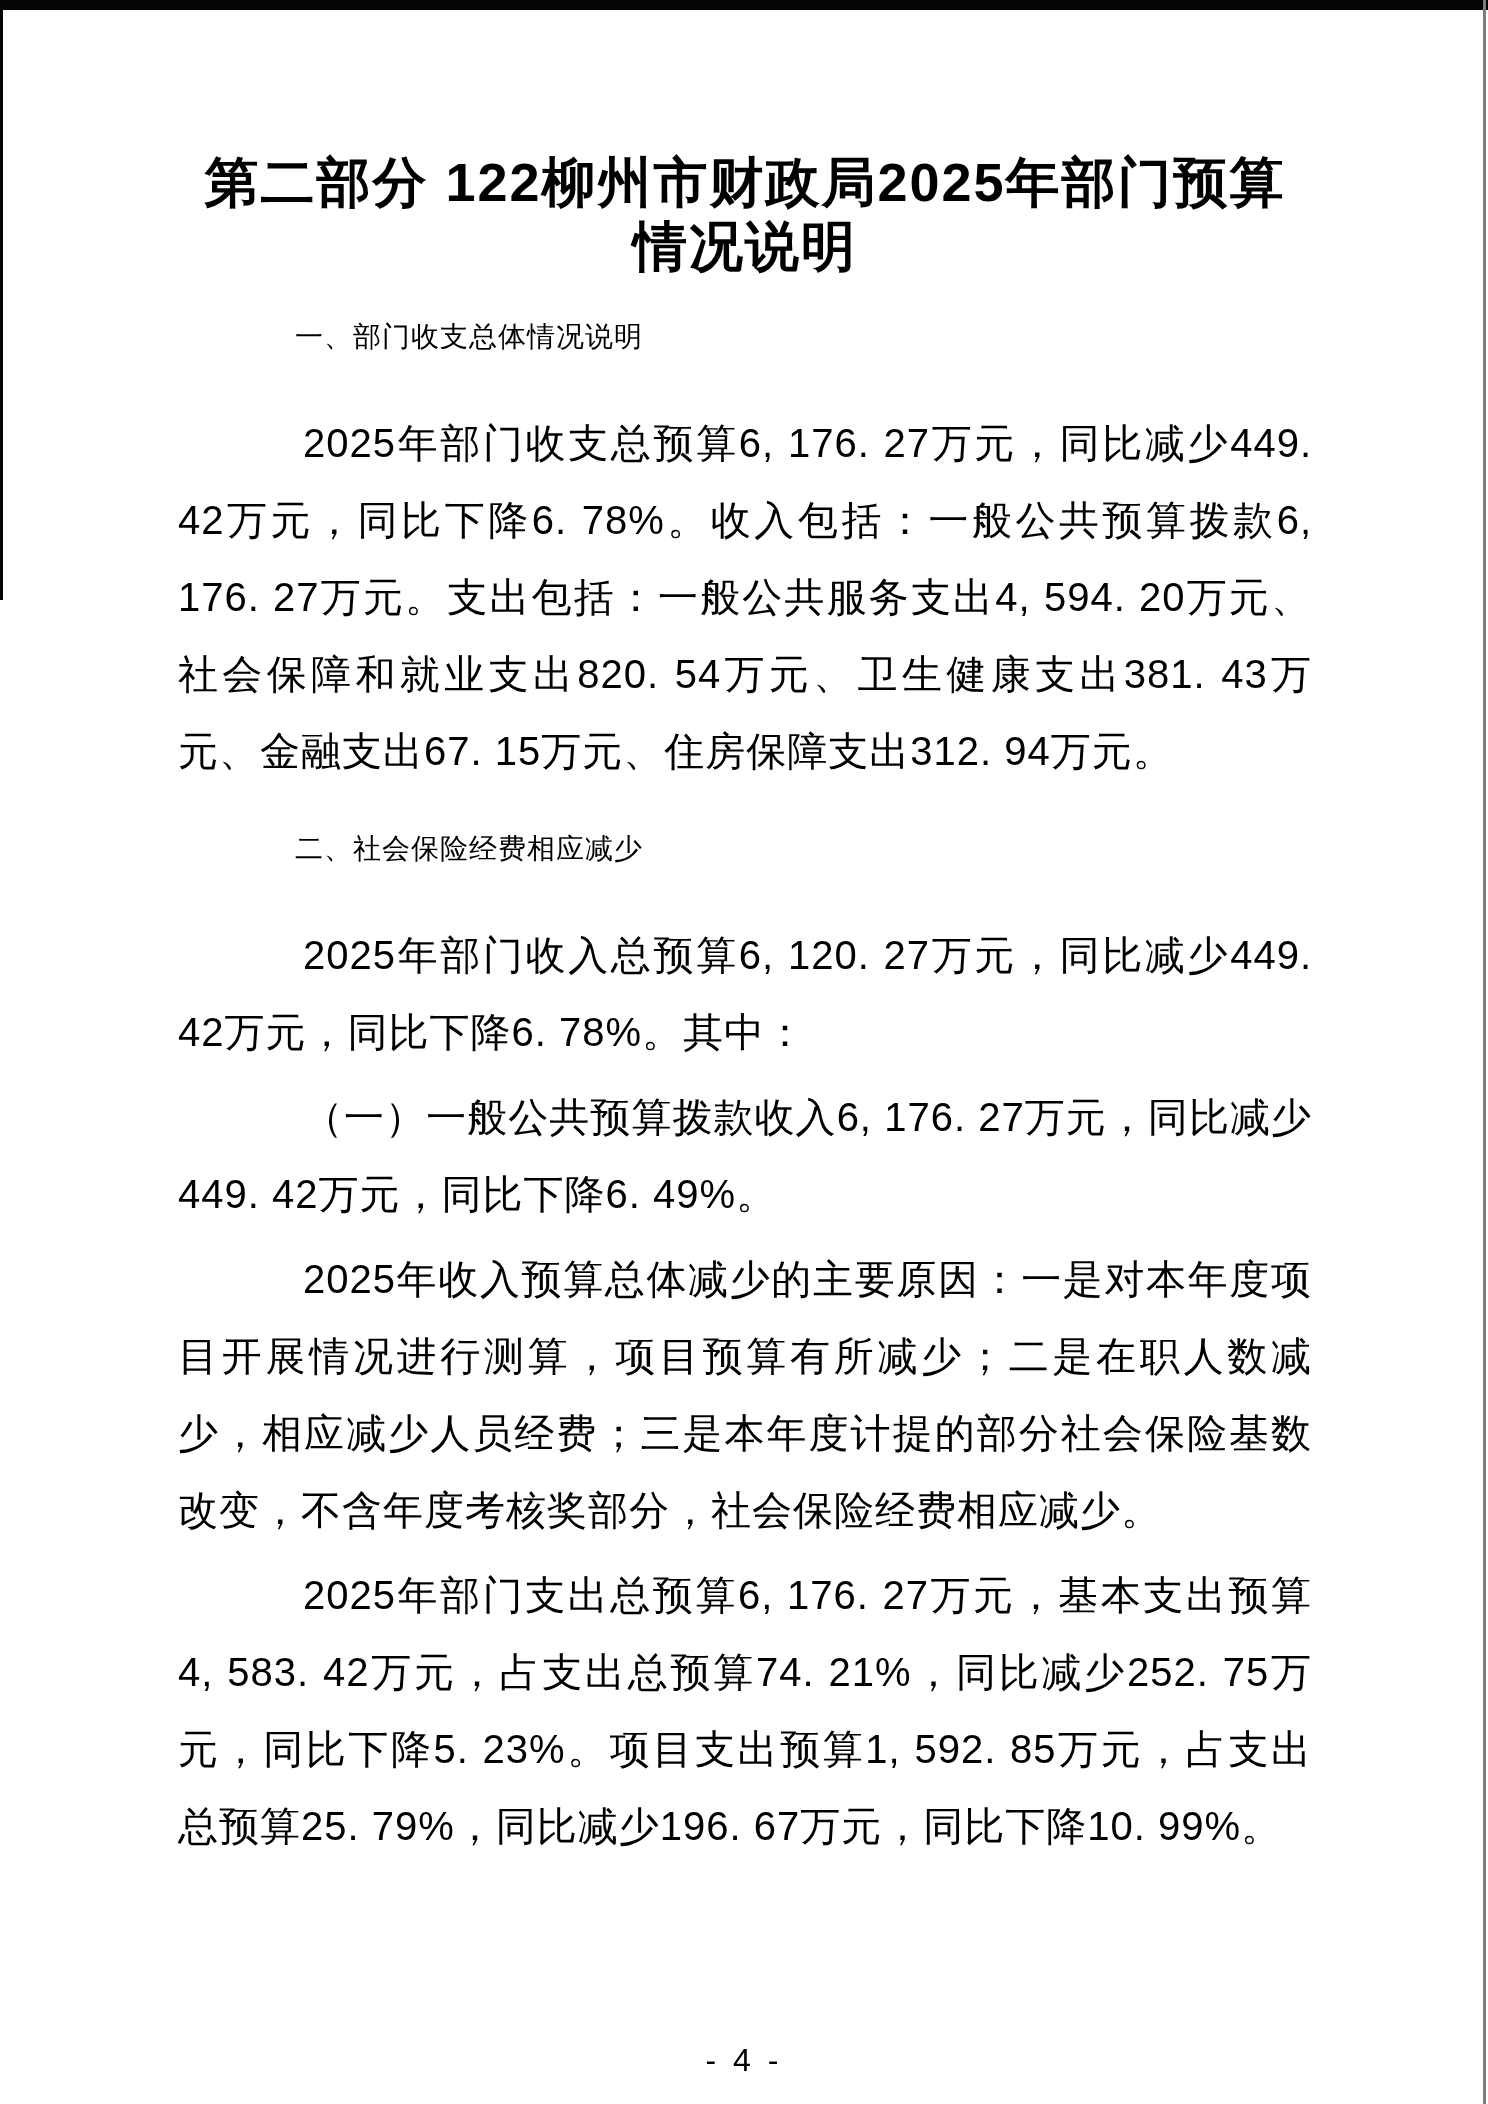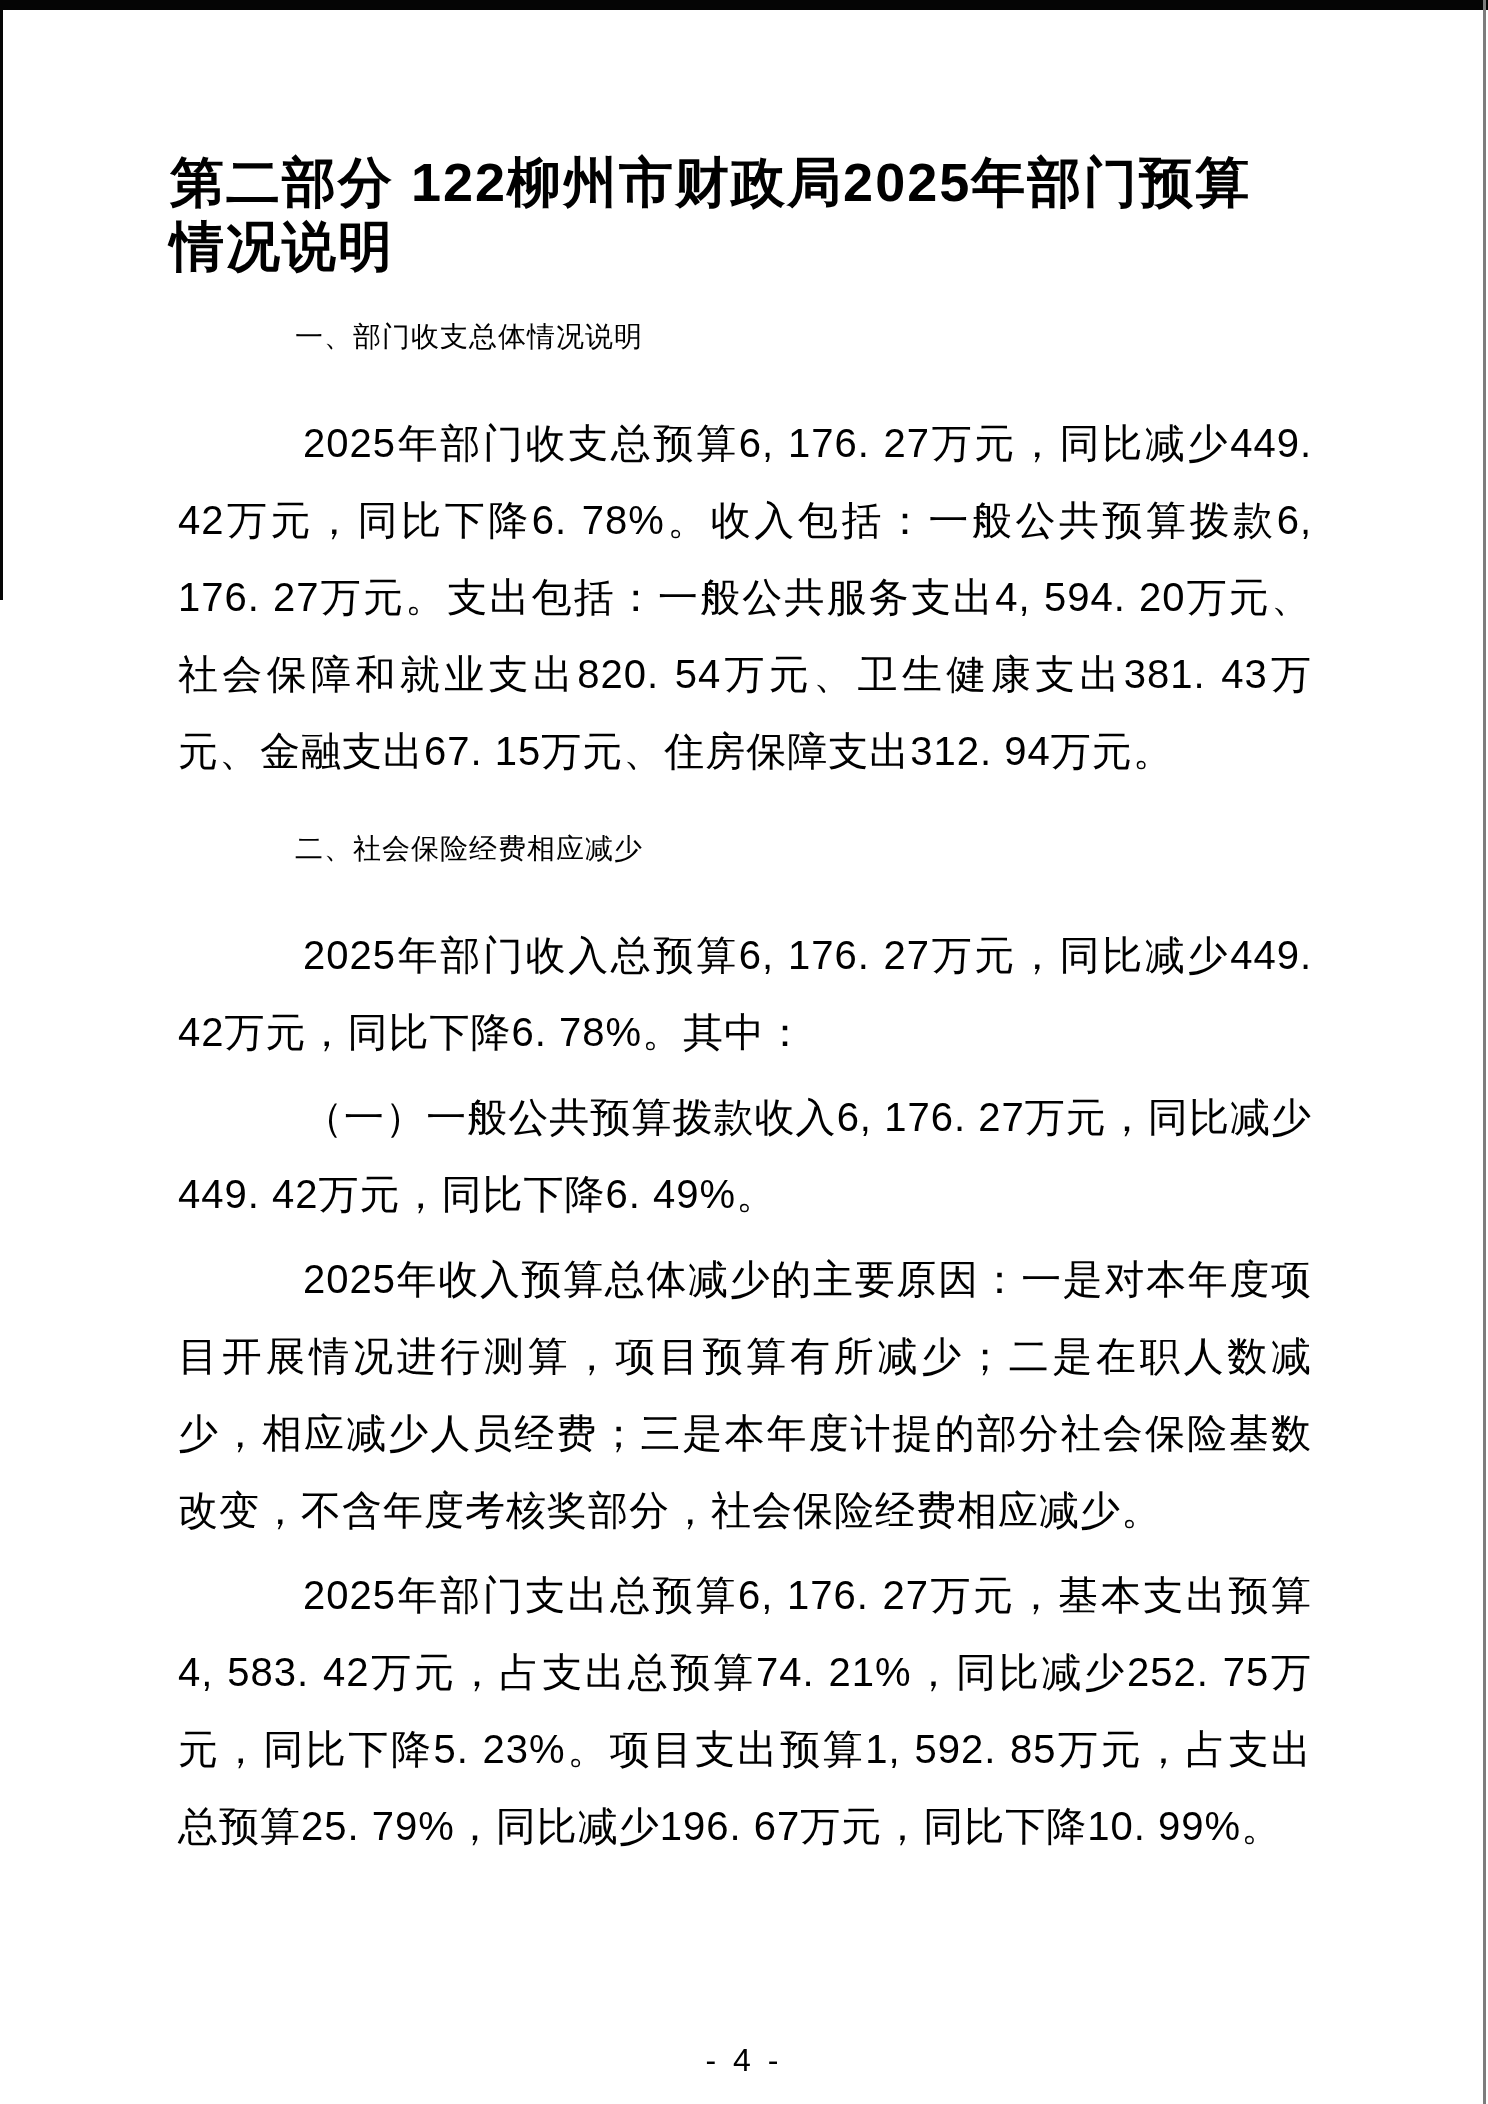--- a/index.html
+++ b/index.html
@@ -31,21 +31,21 @@
     left: 170px;
     top: 0;
     width: 1150px;
   }
   .doc-title {
     margin: 150px 0 0 0;
     font-size: 54px;
     line-height: 64px;
     font-weight: 700;
     letter-spacing: 2px;
-    text-align: left;
+    text-align: center;
   }
   .title-line { display: block; }
   .sec-heading {
     margin: 20px 0 30px 0;
     font-size: 28px;
     line-height: 77px;
     font-weight: 400;
     letter-spacing: 1px;
     text-indent: 125px;
     white-space: nowrap;
@@ -86,21 +86,21 @@
       <span class="title-line">情况说明</span>
     </h1>
 
     <section>
       <h2 class="sec-heading">一、部门收支总体情况说明</h2>
       <p class="para">2025年部门收支总预算6, 176. 27万元，同比减少449. 42万元，同比下降6. 78%。收入包括：一般公共预算拨款6, 176. 27万元。支出包括：一般公共服务支出4, 594. 20万元、社会保障和就业支出820. 54万元、卫生健康支出381. 43万元、金融支出67. 15万元、住房保障支出312. 94万元。</p>
     </section>
 
     <section>
       <h2 class="sec-heading">二、社会保险经费相应减少</h2>
-      <p class="para">2025年部门收入总预算6, 176. 27万元，同比减少449. 42万元，同比下降6. 78%。其中：</p>
+      <p class="para">2025年部门收入总预算6, 120. 27万元，同比减少449. 42万元，同比下降6. 78%。其中：</p>
       <p class="para">（一）一般公共预算拨款收入6, 176. 27万元，同比减少449. 42万元，同比下降6. 49%。</p>
       <p class="para">2025年收入预算总体减少的主要原因：一是对本年度项目开展情况进行测算，项目预算有所减少；二是在职人数减少，相应减少人员经费；三是本年度计提的部分社会保险基数改变，不含年度考核奖部分，社会保险经费相应减少。</p>
     </section>
 
     <section>
       <p class="para">2025年部门支出总预算6, 176. 27万元，基本支出预算4, 583. 42万元，占支出总预算74. 21%，同比减少252. 75万元，同比下降5. 23%。项目支出预算1, 592. 85万元，占支出总预算25. 79%，同比减少196. 67万元，同比下降10. 99%。</p>
     </section>
 
   </div>
 

